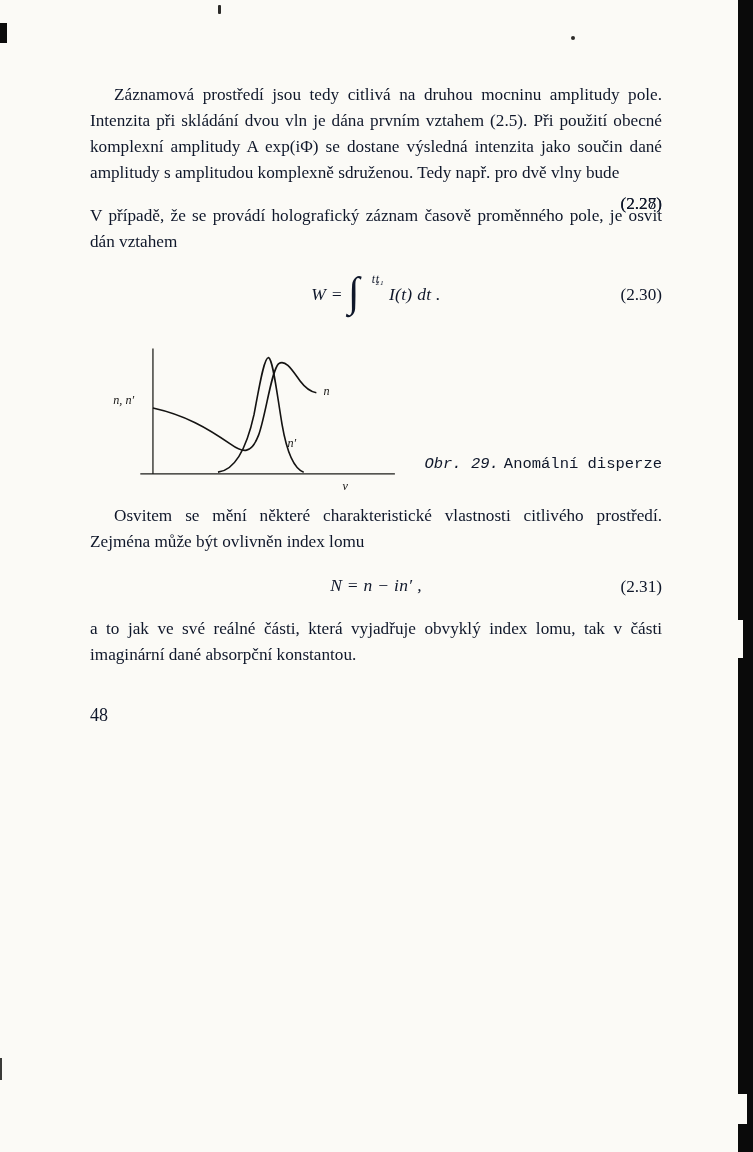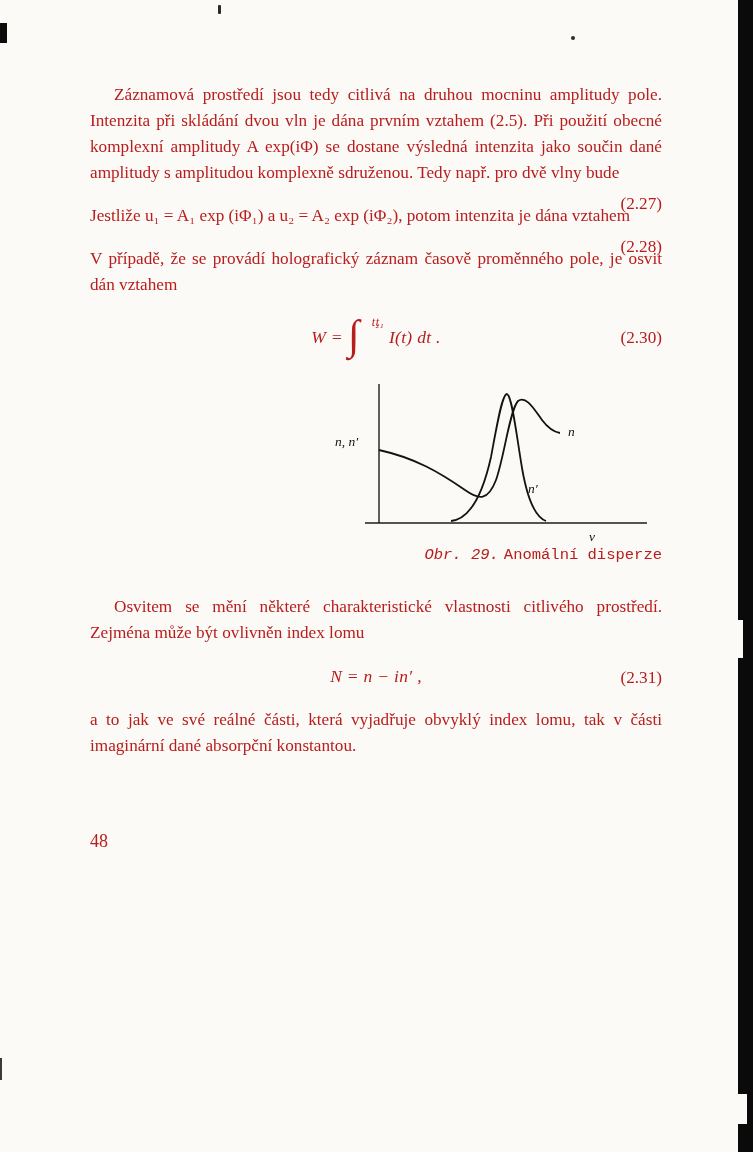--- a/index.html
+++ b/index.html
@@ -2,21 +2,21 @@
 <html><head>
 <meta charset="utf-8">
 <style>
   html, body { margin: 0; padding: 0; background: #e8e6e1; }
   .page {
     position: relative;
     width: 753px;
     height: 1152px;
     background: #fbfaf6;
     font-family: "Liberation Serif", "DejaVu Serif", serif;
-    color: #b91c1c;
+    color: #0f172a;
     overflow: hidden;
   }
   .content {
     position: absolute;
     left: 90px;
     top: 82px;
     width: 572px;
   }
   p.body-text {
     font-size: 17.2px;
@@ -71,39 +71,38 @@
     line-height: 1;
   }
   .int-upper { margin-left: 7px; }
   .int-lower { margin-left: -4px; }
   
   .figure {
     display: flex;
     align-items: flex-end;
     margin: 18px 0 0 16px;
     padding: 0;
-    flex-direction: column;
   }
   .graph .axis { stroke: #1d1c1a; stroke-width: 1.4; fill: none; }
   .graph .curve { stroke: #141312; stroke-width: 1.8; fill: none; }
   .graph .label {
     font-family: "Liberation Serif", "DejaVu Serif", serif;
     font-style: italic;
     font-size: 13.5px;
     fill: #141312;
   }
   .caption {
     font-size: 15.5px;
     margin: 0 0 30px 16px;
     white-space: nowrap;
     font-family: Liberation Mono, monospace;
   }
   .caption .caption-rest { margin-left: 5px; }
   .page-number {
-    margin-top: 72px;
+    margin-top: 37px;
     font-size: 18px;
   }
   
   .edge-strip {
     position: absolute;
     top: 0;
     right: 0;
     width: 15px;
     height: 1152px;
     background: #0a0a0a;
@@ -156,21 +155,20 @@
   </div>
 
   <div class="content">
 
     <p class="body-text indent">Záznamová prostředí jsou tedy citlivá na druhou mocninu amplitudy pole. Intenzita při skládání dvou vln je dána prvním vztahem (2.5). Při použití obecné komplexní amplitudy A exp(iΦ) se dostane výsledná intenzita jako součin dané amplitudy s amplitudou komplexně sdruženou. Tedy např. pro dvě vlny bude</p>
 
     <div class="eq-row">
       <span class="eq-num">(2.27)</span>
     </div>
 
-    <p class="body-text m-t12">Jestliže u₁ = A₁ exp (iΦ₁) a u₂ = A₂ exp (iΦ₂), potom intenzita je dána vztahem</p>
 
     <div class="eq-row">
       <span class="eq-num">(2.28)</span>
     </div>
 
 
 
     <p class="body-text m-t24">V případě, že se provádí holografický záznam časově proměnného pole, je osvit dán vztahem</p>
 
     <div class="eq-row eq-integral">

